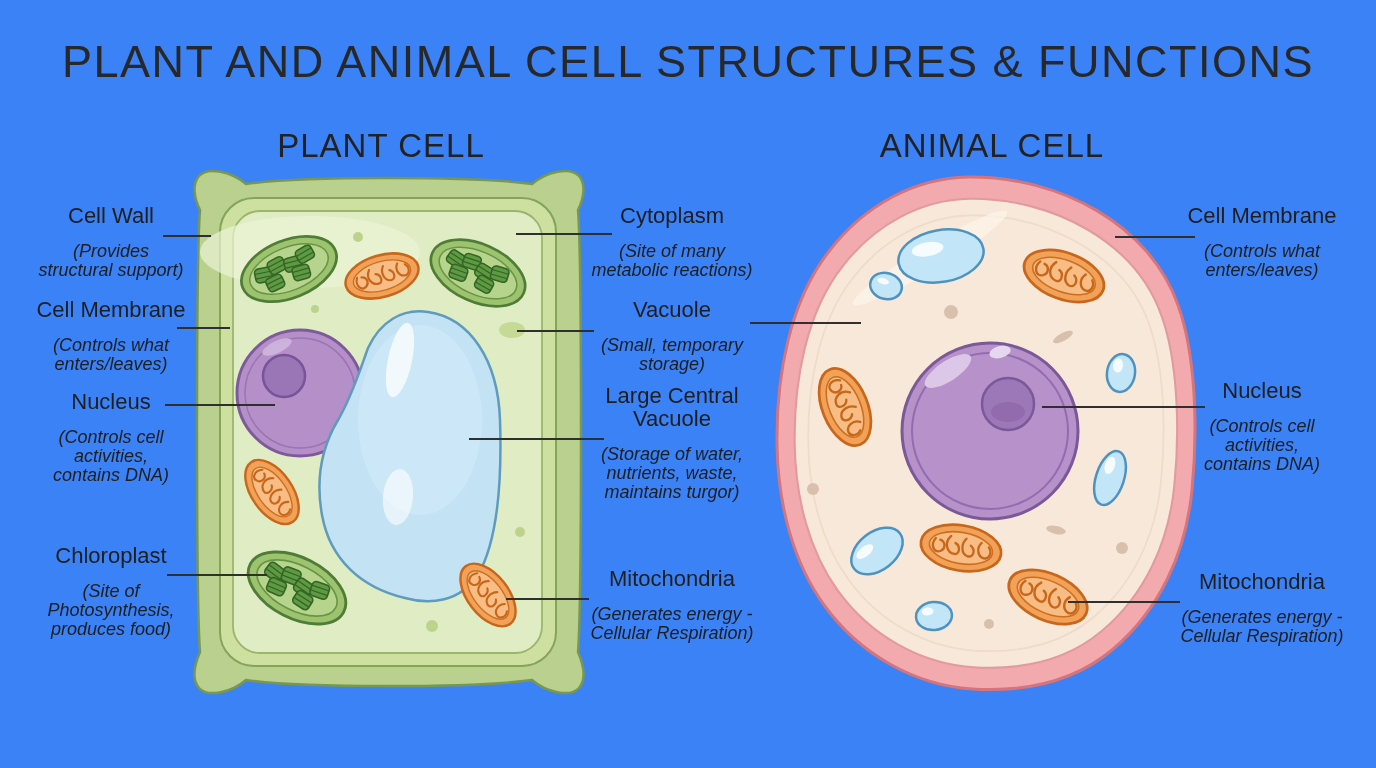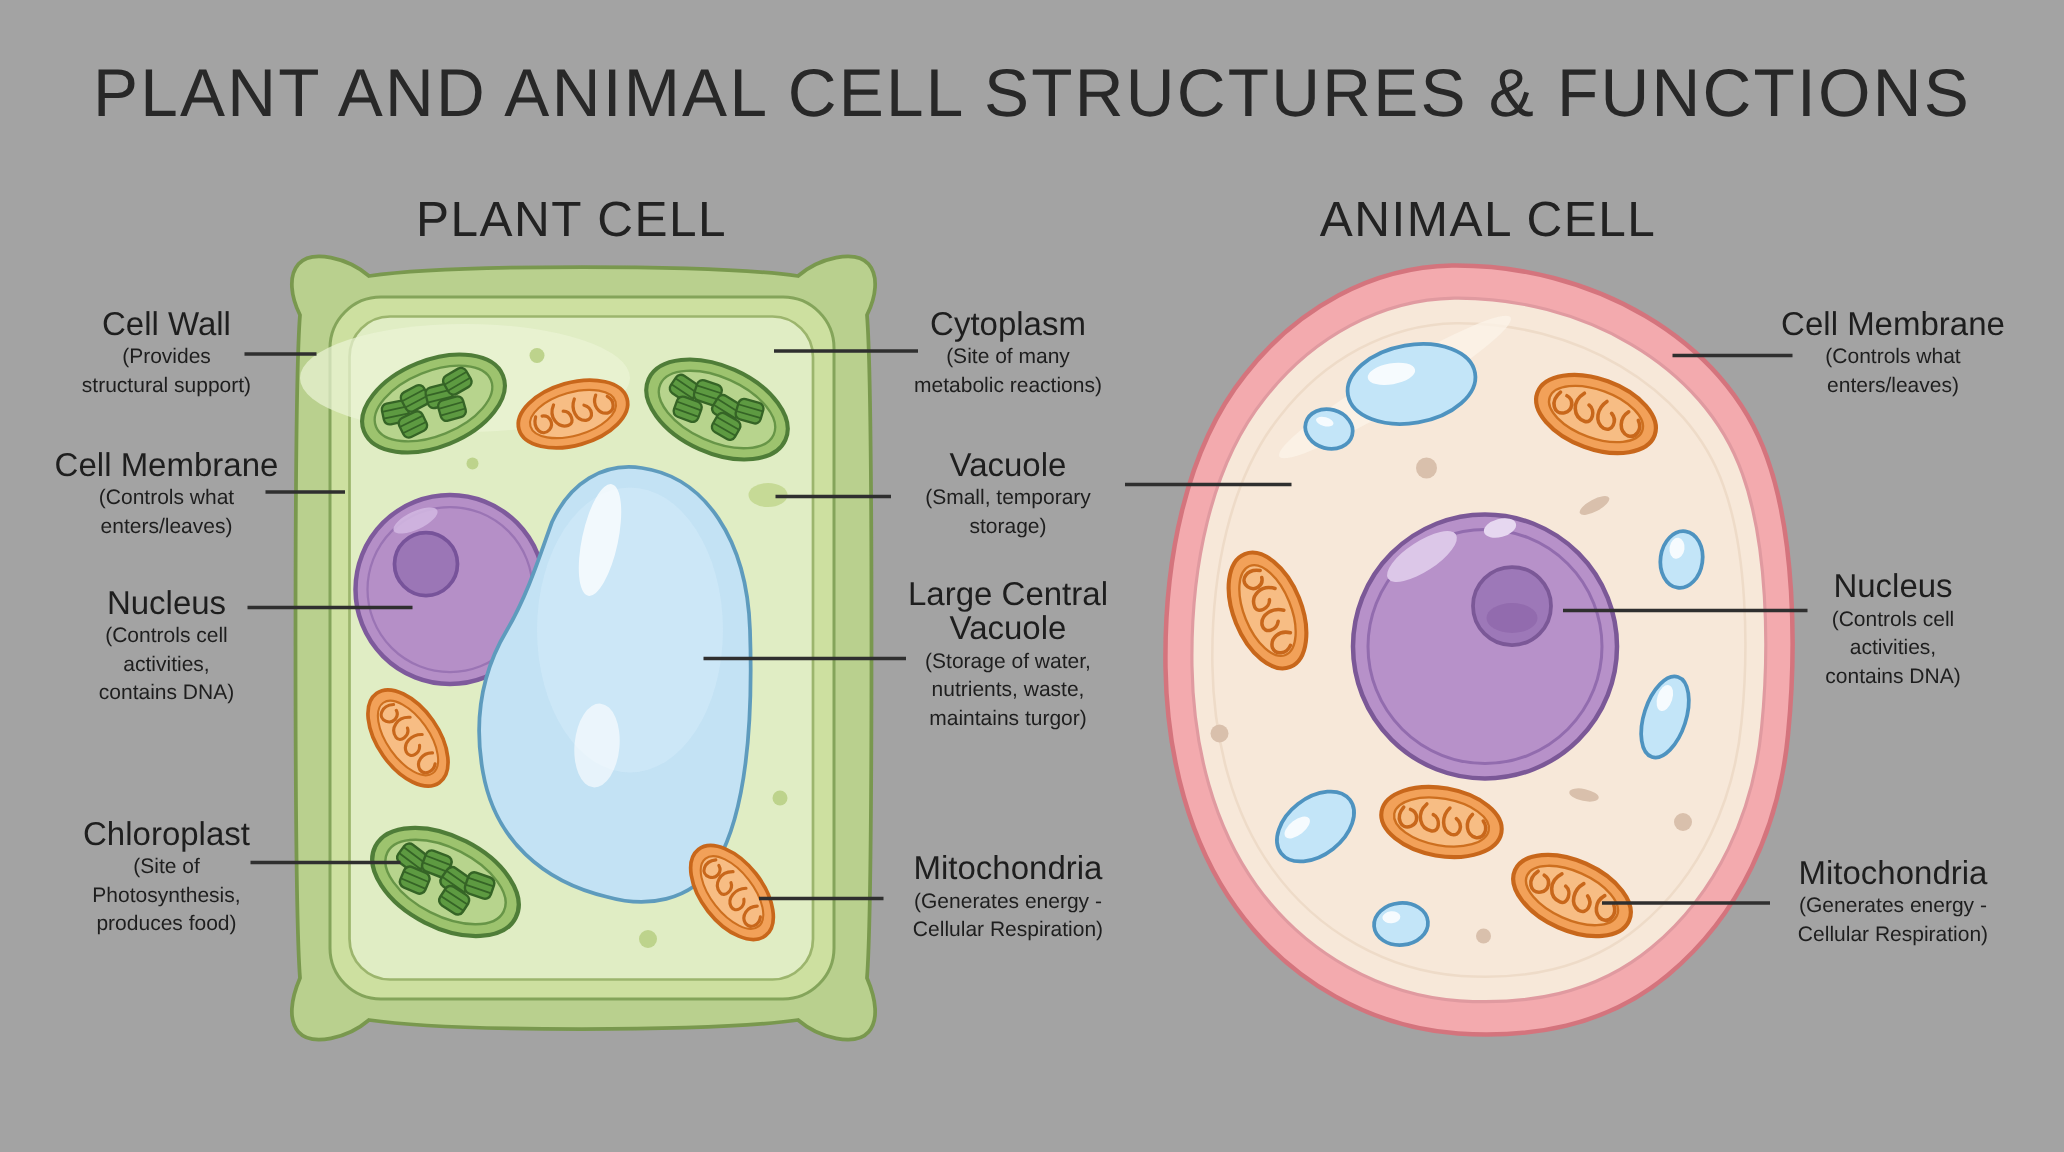--- a/index.html
+++ b/index.html
@@ -1,34 +1,34 @@
 <!DOCTYPE html>
 <html><head>
 <meta charset="utf-8">
 <style>
   html,body{margin:0;padding:0;}
   .canvas{
     position:relative;width:1376px;height:768px;overflow:hidden;
-    background:#a3a3a3;color:#1f1f1f;
+    background:#3b82f6;color:#1f1f1f;
     font-family:"Liberation Sans","DejaVu Sans",sans-serif;
   }
   .title{
     position:absolute;left:0;top:36px;width:1376px;margin:0;
     text-align:center;font-size:45px;font-weight:500;letter-spacing:1.5px;color:#282828;
   }
   .subtitle{
     position:absolute;top:127px;width:300px;text-align:center;
     font-size:33px;font-weight:500;letter-spacing:1px;color:#222;
   }
   .subtitle.plant{left:231px;}
   .subtitle.animal{left:842px;}
   .diagram-svg{position:absolute;left:0;top:0;}
   .label{position:absolute;text-align:center;color:#1e1e1e;}
   .label-name{font-size:22px;line-height:23px;white-space:pre-line;}
-  .label-fn{font-size:14px;line-height:19px;white-space:pre-line;margin-top:1px;}
+  .label-fn{font-size:18px;line-height:19px;white-space:pre-line;margin-top:15px;font-style:italic;}
 </style>
 </head>
 <body>
 
 <div class="canvas">
 
   <h1 class="title">PLANT AND ANIMAL CELL STRUCTURES &amp; FUNCTIONS</h1>
   <div class="subtitle plant">PLANT CELL</div>
   <div class="subtitle animal">ANIMAL CELL</div>
 

